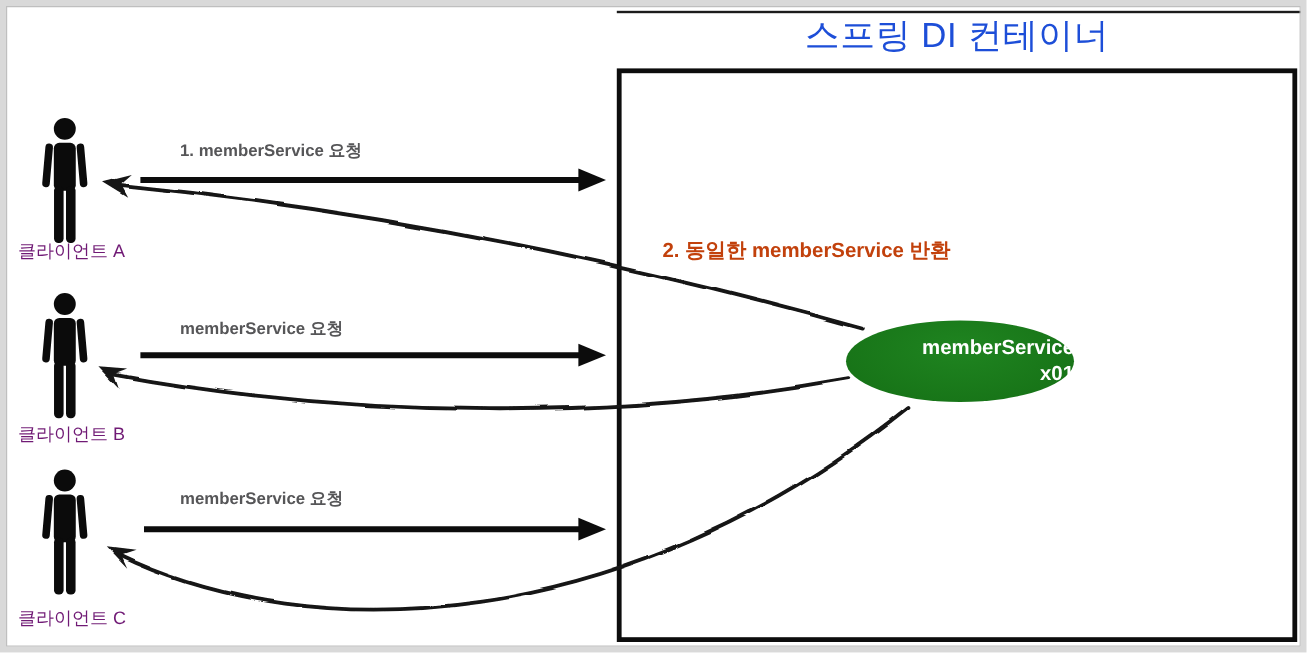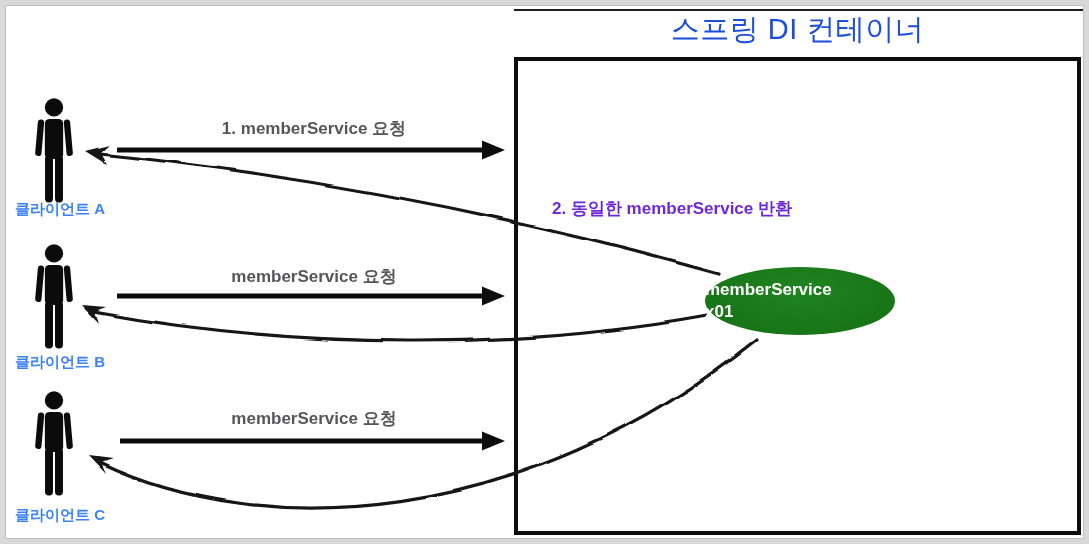--- a/index.html
+++ b/index.html
@@ -23,41 +23,41 @@
   .di-box {
     position:absolute; left:514px; top:57px; width:567px; height:478px;
     border:4px solid #0d0d0d; box-sizing:border-box; z-index:1;
   }
   .overlay { position:absolute; left:0; top:0; z-index:5; pointer-events:none; }
   .person { position:absolute; left:29px; z-index:6; }
   .person.a { top:97px; }
   .person.b { top:243px; }
   .person.c { top:390px; }
   .client-label {
-    position:absolute; left:15px; font-size:15px; font-weight:700;
-    color:#3b82f6; z-index:6; white-space:nowrap;
+    position:absolute; left:15px; font-size:15px; font-weight:400;
+    color:#701a75; z-index:6; white-space:nowrap;
   }
   .client-label.a { top:200px; }
   .client-label.b { top:353px; }
   .client-label.c { top:506px;text-align:right; }
   .req-label {
-    position:absolute; left:134px; width:360px; text-align:center;
-    font-size:17px; font-weight:700; color:#565658; z-index:6; white-space:nowrap;
+    position:absolute; left:150px; width:360px; text-align:left;
+    font-size:14px; font-weight:700; color:#565658; z-index:6; white-space:nowrap;
   }
   .req-label.a { top:117px; }
   .req-label.b { top:265px; }
   .req-label.c { top:407px; }
   .return-label {
     position:absolute; left:552px; top:197px; font-size:17px; font-weight:700;
-    color:#6d28d9; z-index:6; white-space:nowrap;
+    color:#c2410c; z-index:6; white-space:nowrap;
   }
   .bean {
     position:absolute; left:705px; top:267px; width:190px; height:68px;
     border-radius:50%; background:radial-gradient(ellipse at 50% 35%, #1f8420, #156f15);
-    display:flex; flex-direction:column; align-items:flex-start; justify-content:center;
+    display:flex; flex-direction:column; align-items:flex-end; justify-content:center;
     color:#ffffff; font-size:17px; font-weight:700; line-height:22px; z-index:10;
   }
 </style>
 </head>
 <body>
 
 <div class="stage">
 
   <div class="top-line"></div>
 

